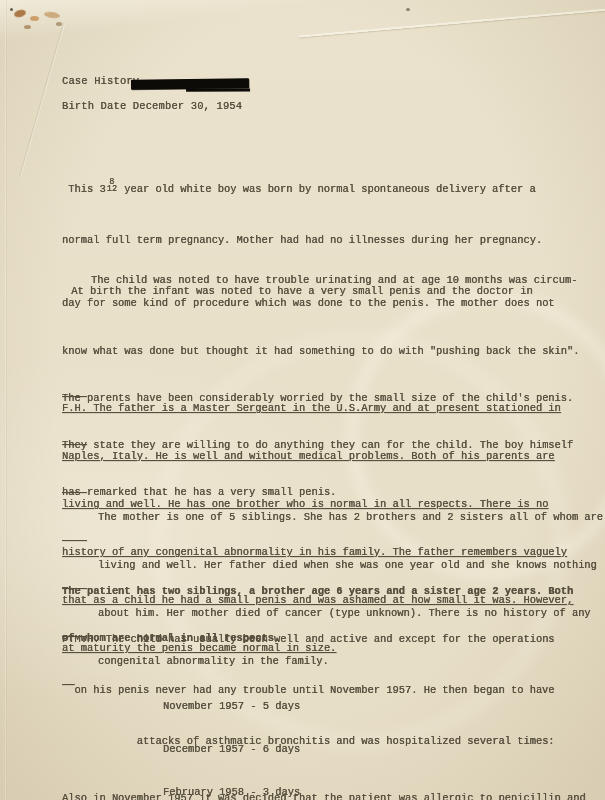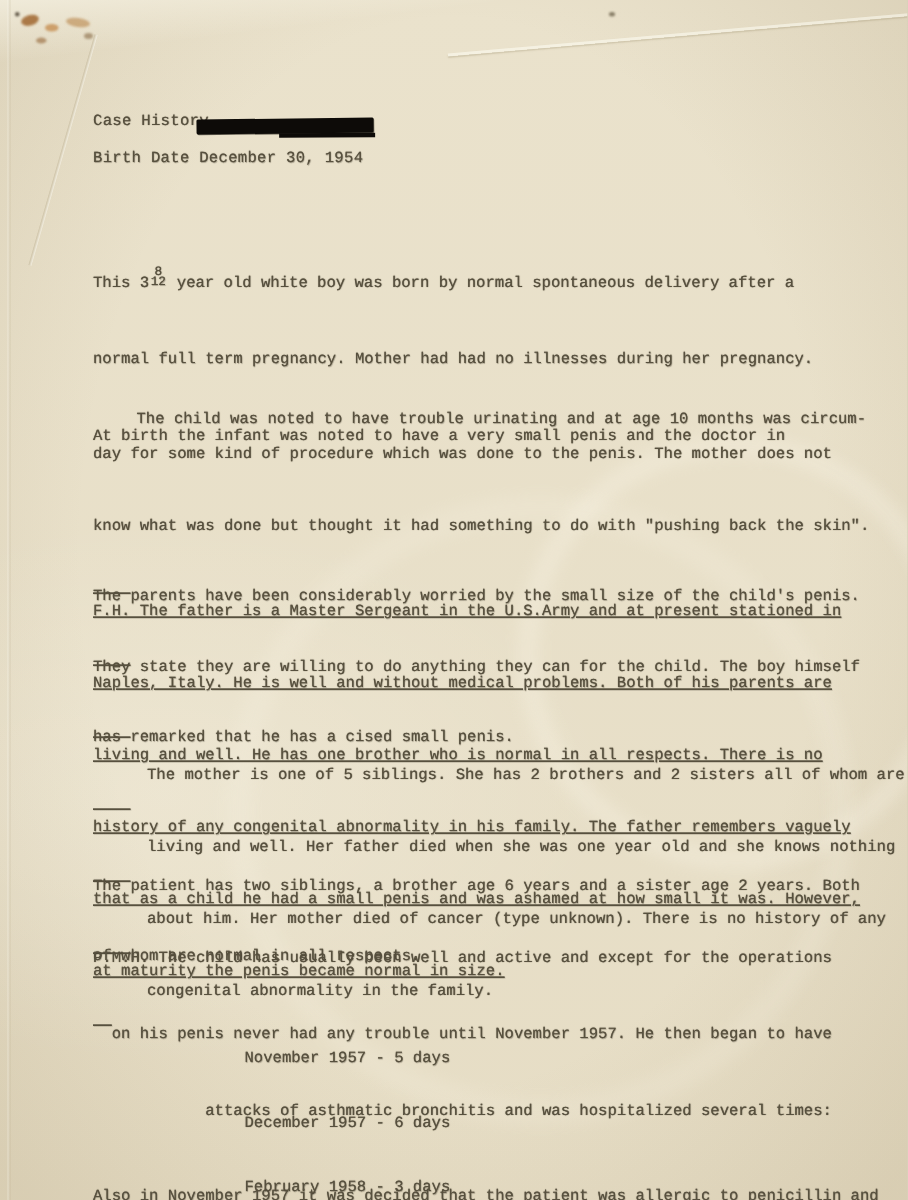--- a/index.html
+++ b/index.html
@@ -84,55 +84,55 @@
   <div class="stain speck-1"></div>
   <div class="stain speck-2"></div>
   <div class="crease crease-1"></div>
   <div class="crease crease-2"></div>
   <div class="crease crease-3"></div>
 
   <div class="block heading" style="top:75px;">Case History</div>
   <div class="redaction"></div>
   <div class="block heading" style="top:100px;">Birth Date December 30, 1954</div>
 
-  <div class="block" style="top:147px;line-height:17px;">
+  <div class="block" style="top:147px;line-height:17px;text-align:center;">
     <div class="line"><span>This 3</span><span class="frac"><span>8</span><span>12</span></span><span> year old white boy was born by normal spontaneous delivery after a</span></div>
     <div class="line">normal full term pregnancy. Mother had had no illnesses during her pregnancy.</div>
     <div class="line">At birth the infant was noted to have a very small penis and the doctor in</div>
   </div>
 
   <div class="block" style="top:239px;line-height:16.5px;margin-left:29px;">
     <div class="line">The child was noted to have trouble urinating and at age 10 months was circum-</div>
   </div>
 
   <div class="block" style="top:265px;line-height:15.7px;">
     <div class="line">day for some kind of procedure which was done to the penis. The mother does not</div>
     <div class="line">know what was done but thought it had something to do with "pushing back the skin".</div>
     <div class="line">The parents have been considerably worried by the small size of the child's penis.</div>
     <div class="line">They state they are willing to do anything they can for the child. The boy himself</div>
-    <div class="line">has remarked that he has a cised small penis.</div>
+    <div class="line">has remarked that he has a very small penis.</div>
   </div>
 
   <div class="block" style="top:368px;line-height:16px;text-decoration:underline;">
     <div class="line">F.H. The father is a Master Sergeant in the U.S.Army and at present stationed in</div>
     <div class="line">Naples, Italy. He is well and without medical problems. Both of his parents are</div>
     <div class="line">living and well. He has one brother who is normal in all respects. There is no</div>
     <div class="line">history of any congenital abnormality in his family. The father remembers vaguely</div>
     <div class="line">that as a child he had a small penis and was ashamed at how small it was. However,</div>
     <div class="line">at maturity the penis became normal in size.</div>
   </div>
 
   <div class="block" style="top:477px;line-height:16px;margin-left:36px;">
     <div class="line">The mother is one of 5 siblings. She has 2 brothers and 2 sisters all of whom are</div>
     <div class="line">living and well. Her father died when she was one year old and she knows nothing</div>
     <div class="line">about him. Her mother died of cancer (type unknown). There is no history of any</div>
     <div class="line">congenital abnormality in the family.</div>
   </div>
 
-  <div class="block" style="top:553px;line-height:15.5px;">
+  <div class="block" style="top:553px;line-height:15.5px;font-weight:bold;">
     <div class="line">The patient has two siblings, a brother age 6 years and a sister age 2 years. Both</div>
     <div class="line">of whom are normal in all respects.</div>
   </div>
 
   <div class="block" style="top:597px;line-height:17px;text-align:right;">
     <div class="line">P.M.H. The child has usually been well and active and except for the operations</div>
     <div class="line">on his penis never had any trouble until November 1957. He then began to have</div>
     <div class="line">attacks of asthmatic bronchitis and was hospitalized several times:</div>
   </div>
 

